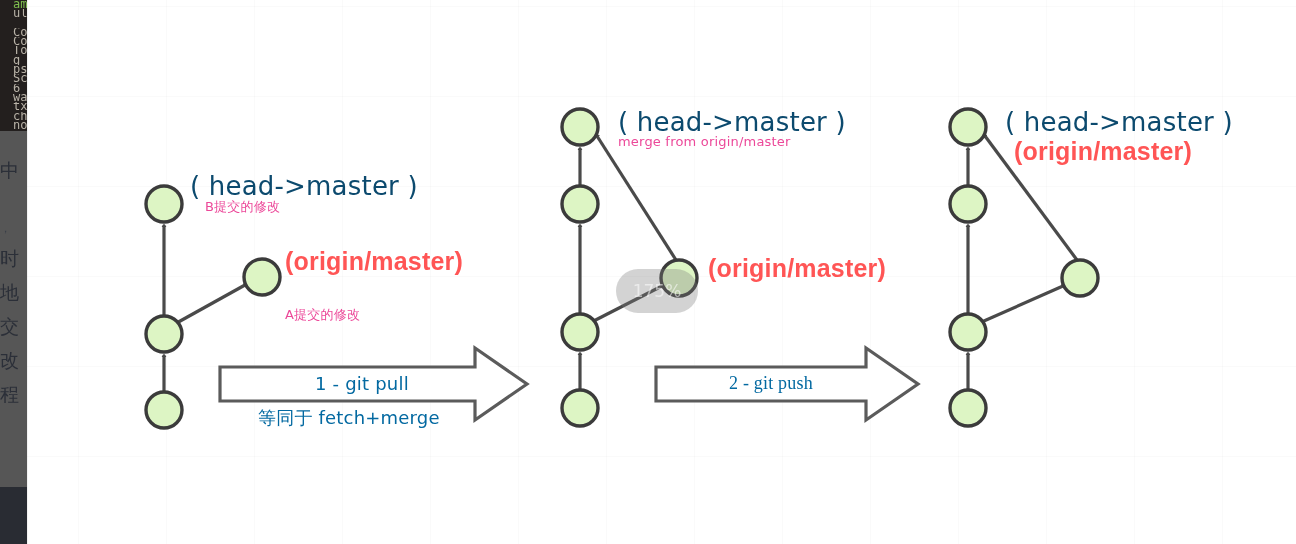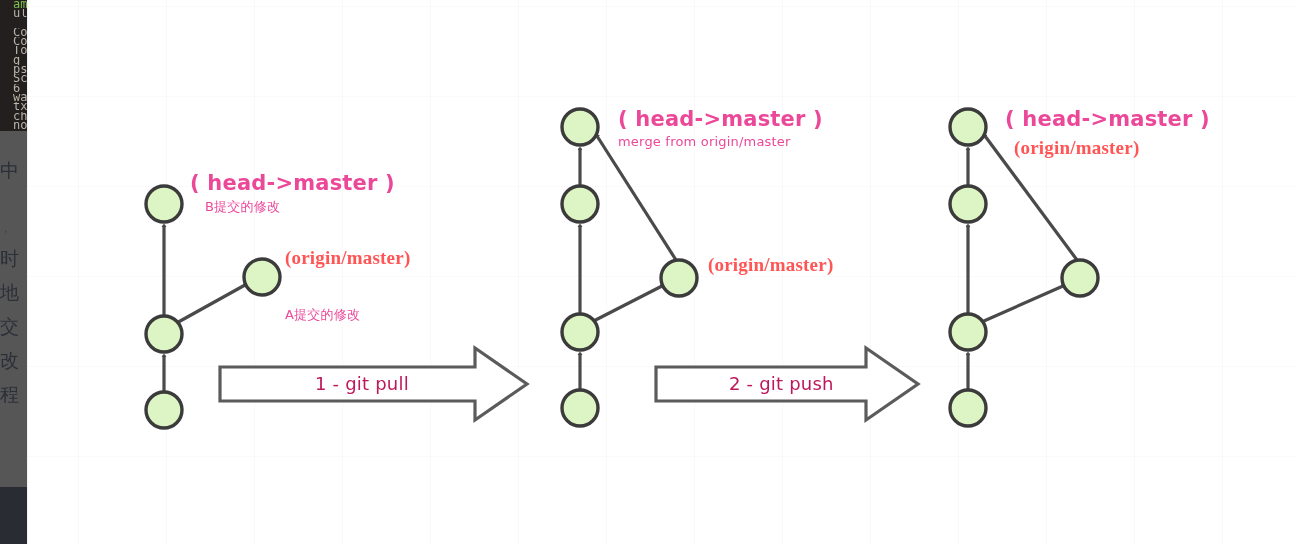--- a/index.html
+++ b/index.html
@@ -102,38 +102,38 @@
     width: 1296px; height: 544px;
   }
 
   
   .lbl {
     position: absolute;
     white-space: nowrap;
     letter-spacing: 0.2px;
   }
   .lbl-head {
-    color: #ec4899;
-    font-size: 21px;
-    font-weight: 700;
+    color: #0c4a6e;
+    font-size: 26px;
+    font-weight: 400;
     font-family: "DejaVu Sans", sans-serif;
   }
   .lbl-origin {
     color: #ff5555;
-    font-size: 19px;
+    font-size: 25px;
     font-weight: 600;
-    font-family: Liberation Serif, serif;
+    font-family: Liberation Sans, sans-serif;
   }
   .lbl-desc {
     color: #ec4899;
     font-size: 13px;
     font-family: "DejaVu Sans", sans-serif;
   }
   .lbl-arrow {
-    color: #be185d;
+    color: #0369a1;
     font-size: 18px;
     font-family: "DejaVu Sans", sans-serif;
   }
 
   
   .zoom-toast {
     position: absolute;
     left: 616px;
     top: 269px;
     width: 82px;
@@ -237,24 +237,26 @@
       <circle cx="1080" cy="278" r="18" fill="#ddf5c4" stroke="#3b3b3b" stroke-width="3.4"></circle>
     </g>
   </svg>
 
   <div class="lbl lbl-head" style="left:190px; top:171px;">( head-&gt;master )</div>
   <div class="lbl lbl-desc" style="left:205px; top:198px;">B提交的修改</div>
   <div class="lbl lbl-origin" style="left:285px; top:247px;">(origin/master)</div>
   <div class="lbl lbl-desc" style="left:285px; top:274px;margin-top:32px;">A提交的修改</div>
 
   <div class="lbl lbl-arrow" style="left:315px; top:373px;">1 - git pull</div>
+  <div class="lbl lbl-arrow" style="left:258px; top:406px;">等同于 fetch+merge</div>
 
   <div class="lbl lbl-head" style="left:618px; top:107px;">( head-&gt;master )</div>
   <div class="lbl lbl-desc" style="left:618px; top:134px;">merge from origin/master</div>
   <div class="lbl lbl-origin" style="left:708px; top:254px;">(origin/master)</div>
 
-  <div class="lbl lbl-arrow" style="left:729px; top:373px;">2 - git push</div>
+  <div class="lbl lbl-arrow" style="left:729px; top:373px;font-family:Liberation Serif, serif;">2 - git push</div>
 
   <div class="lbl lbl-head" style="left:1005px; top:107px;">( head-&gt;master )</div>
   <div class="lbl lbl-origin" style="left:1014px; top:137px;">(origin/master)</div>
 
+  <div class="zoom-toast">175%</div>
 
 </div>
 
 </body></html>

